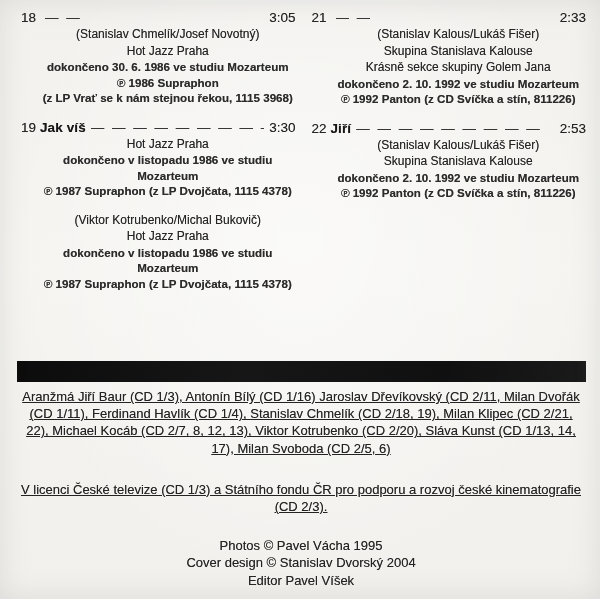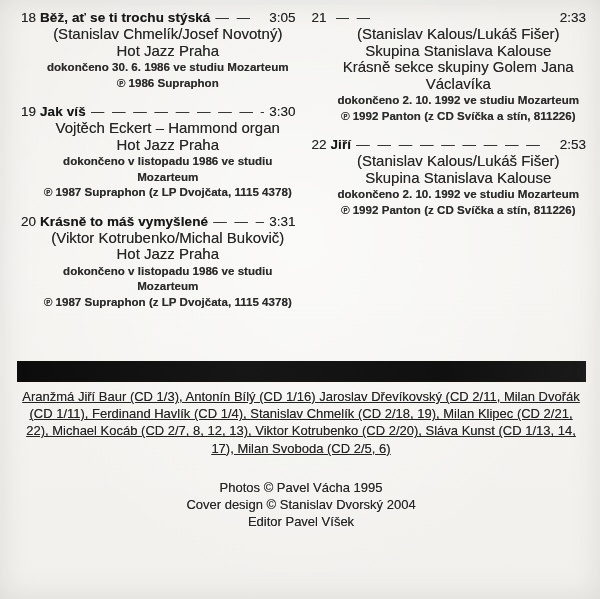--- a/index.html
+++ b/index.html
@@ -39,21 +39,21 @@
     width: 23px; flex: 0 0 23px;
     font-weight: 400; color: #262626;
   }
   .title { font-weight: 700; color: #171717; letter-spacing: 0.1px; }
   .dashes {
     margin: 0 5px; color: #2a2a2a;
     word-spacing: 4px; overflow: hidden; flex-shrink: 1;
   }
   .time { margin-left: auto; color: #222; }
   .tbody { padding-left: 23px; }
-  .line { font-size: 15px; line-height: 16.5px; color: #242424; }
+  .line { font-size: 12px; line-height: 16.5px; color: #242424; }
   .line.sm { font-size: 11.6px; line-height: 15.5px; color: #2b2b2b; font-weight: bold; }
   .bar {
     position: absolute;
     left: 17px; right: 14px;
     top: 361px; height: 21px;
     background: linear-gradient(90deg, #0c0c0c, #161616 40%, #101010 75%, #1a1a1a);
   }
   .credits {
     position: absolute;
     left: 17px; right: 15px; top: 388px;
@@ -69,54 +69,47 @@
 
 <div class="page scan-text">
 
   <div class="columns">
 
     <div class="col">
 
       <div class="track">
         <div class="trackline">
           <span class="no">18</span>
-          <span class="title">Běž, ať se ti trochu stýská</span>
           <span class="dashes">— —</span>
           <span class="time">3:05</span>
         </div>
         <div class="tbody">
           <div class="line">(Stanislav Chmelík/Josef Novotný)</div>
           <div class="line">Hot Jazz Praha</div>
           <div class="line sm">dokončeno 30. 6. 1986 ve studiu Mozarteum</div>
           <div class="line sm">℗ 1986 Supraphon</div>
+          <div class="line sm">(z LP Vrať se k nám stejnou řekou, 1115 3968)</div>
         </div>
       </div>
 
       <div class="track">
         <div class="trackline">
           <span class="no">19</span>
           <span class="title">Jak víš</span>
           <span class="dashes">— — — — — — — — —</span>
           <span class="time">3:30</span>
         </div>
         <div class="tbody">
-          <div class="line">Vojtěch Eckert – Hammond organ</div>
           <div class="line">Hot Jazz Praha</div>
           <div class="line sm">dokončeno v listopadu 1986 ve studiu Mozarteum</div>
           <div class="line sm">℗ 1987 Supraphon (z LP Dvojčata, 1115 4378)</div>
         </div>
       </div>
 
       <div class="track">
-        <div class="trackline">
-          <span class="no">20</span>
-          <span class="title">Krásně to máš vymyšlené</span>
-          <span class="dashes">— — —</span>
-          <span class="time">3:31</span>
-        </div>
         <div class="tbody">
           <div class="line">(Viktor Kotrubenko/Michal Bukovič)</div>
           <div class="line">Hot Jazz Praha</div>
           <div class="line sm">dokončeno v listopadu 1986 ve studiu Mozarteum</div>
           <div class="line sm">℗ 1987 Supraphon (z LP Dvojčata, 1115 4378)</div>
         </div>
       </div>
 
     </div>
 
@@ -125,21 +118,20 @@
       <div class="track">
         <div class="trackline">
           <span class="no">21</span>
           <span class="dashes">— —</span>
           <span class="time">2:33</span>
         </div>
         <div class="tbody">
           <div class="line">(Stanislav Kalous/Lukáš Fišer)</div>
           <div class="line">Skupina Stanislava Kalouse</div>
           <div class="line">Krásně sekce skupiny Golem Jana</div>
-          <div class="line">Václavíka</div>
           <div class="line sm">dokončeno 2. 10. 1992 ve studiu Mozarteum</div>
           <div class="line sm">℗ 1992 Panton (z CD Svíčka a stín, 811226)</div>
         </div>
       </div>
 
       <div class="track">
         <div class="trackline">
           <span class="no">22</span>
           <span class="title">Jiří</span>
           <span class="dashes">— — — — — — — — —</span>
@@ -153,20 +145,21 @@
         </div>
       </div>
 
     </div>
   </div>
 
   <div class="bar"></div>
 
   <div class="credits">
     <p>Aranžmá Jiří Baur (CD 1/3), Antonín Bílý (CD 1/16) Jaroslav Dřevíkovský (CD 2/11, Milan Dvořák (CD 1/11), Ferdinand Havlík (CD 1/4), Stanislav Chmelík (CD 2/18, 19), Milan Klipec (CD 2/21, 22), Michael Kocáb (CD 2/7, 8, 12, 13), Viktor Kotrubenko (CD 2/20), Sláva Kunst (CD 1/13, 14, 17), Milan Svoboda (CD 2/5, 6)</p>
+    <p class="license">V licenci České televize (CD 1/3) a Státního fondu ČR pro podporu a rozvoj české kinematografie (CD 2/3).</p>
     <div class="block">
       <div>Photos © Pavel Vácha 1995</div>
       <div>Cover design © Stanislav Dvorský 2004</div>
       <div>Editor Pavel Víšek</div>
     </div>
   </div>
 
 </div>
 
 </body></html>

